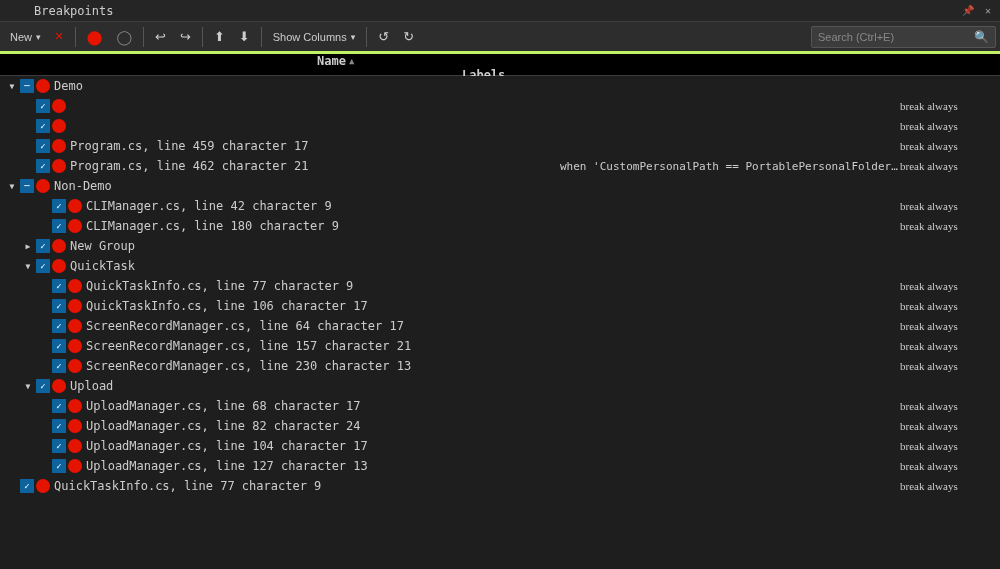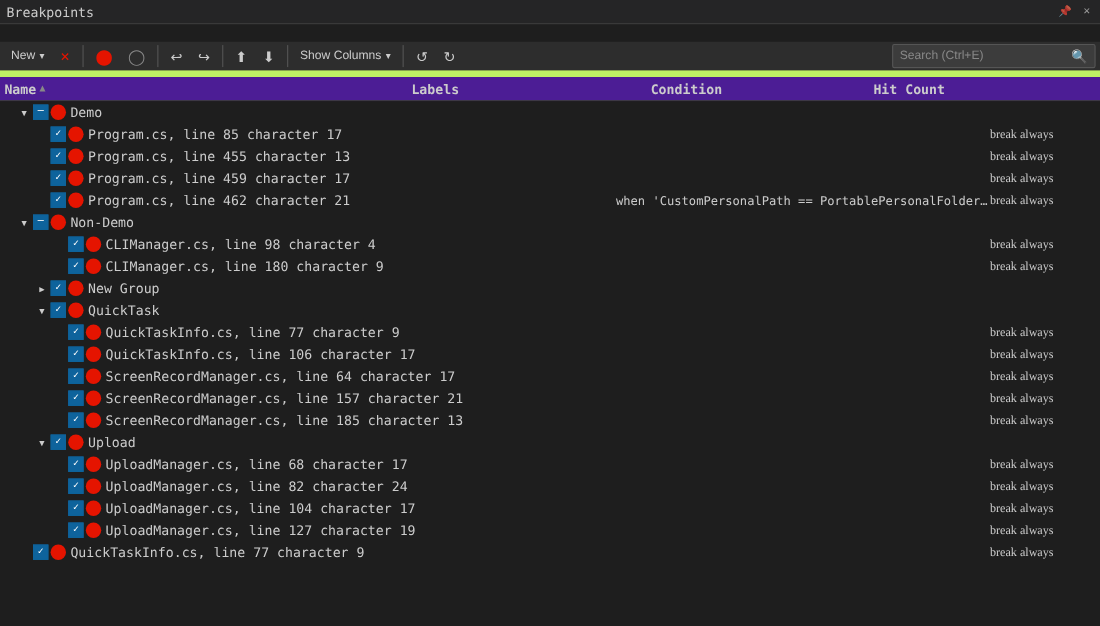--- a/index.html
+++ b/index.html
@@ -22,20 +22,21 @@
       padding: 2px 6px;
       display: flex;
       align-items: center;
       justify-content: space-between;
       height: 22px;
       flex-shrink: 0;
     }
     .title-bar-left {
       display: flex;
       gap: 6px;
+      margin-left: 28px;
     }
     .title-text {
       color: #cccccc;
       font-size: 12px;
     }
     .title-bar-right {
       display: flex;
       align-items: center;
       gap: 4px;
     }
@@ -43,28 +44,27 @@
       color: #cccccc;
       font-size: 10px;
       cursor: pointer;
       padding: 1px 3px;
       opacity: 0.7;
     }
 
     
     .toolbar {
       background: #2d2d2d;
-      border-bottom: 6px solid #bef264;
+      border-bottom: 3px solid #bef264;
       padding: 2px 4px;
       display: flex;
       align-items: center;
       gap: 2px;
       height: 32px;
       flex-shrink: 0;
-      margin-top: 16px;
     }
     .toolbar-btn {
       background: transparent;
       border: 1px solid transparent;
       color: #cccccc;
       padding: 2px 5px;
       cursor: pointer;
       font-size: 11px;
       display: flex;
       align-items: center;
@@ -105,27 +105,28 @@
     .search-box input::placeholder {
       color: #888;
     }
     .search-icon {
       color: #888;
       font-size: 12px;
     }
 
     
     .col-headers {
-      background: #4c1d95;
+      background: #000000;
       border-bottom: 1px solid #3c3c3c;
       display: flex;
       align-items: center;
       height: 22px;
       flex-shrink: 0;
       padding-left: 4px;
+      flex-direction: column;
     }
     .col-name {
       width: 370px;
       display: flex;
       align-items: center;
       gap: 3px;
       color: #cccccc;
       font-size: 12px;
       font-weight: 600;
       cursor: pointer;
@@ -165,21 +166,20 @@
       background: #4a4a4a;
     }
 
     
     .tree-row {
       display: flex;
       align-items: center;
       height: 20px;
       padding-left: 4px;
       cursor: default;
-      margin-left: 10px;
     }
     .tree-row.selected {
       background: #094771;
     }
 
     
     .indent { display: inline-block; width: 16px; flex-shrink: 0; }
     .expand-btn {
       display: inline-flex;
       align-items: center;
@@ -345,32 +345,30 @@
       <div class="row-spacer"></div>
       <div class="row-labels"></div>
       <div class="row-condition"></div>
       <div class="row-hitcount"></div>
     </div>
     <div class="tree-row">
       <div class="indent"></div>
       <div class="expand-btn leaf"></div>
       <div class="cb checked"></div>
       <div class="bp-dot"></div>
-      <span class="row-name">Program.cs, line 85 character 17</span>
-      <div class="row-spacer"></div>
-      <div class="row-labels"></div>
-      <div class="row-condition"></div>
-      <div class="row-hitcount">break always</div>
-    </div>
-    <div class="tree-row">
-      <div class="indent"></div>
-      <div class="expand-btn leaf"></div>
-      <div class="cb checked"></div>
-      <div class="bp-dot"></div>
-      <span class="row-name">Program.cs, line 455 character 13</span>
+      <div class="row-spacer"></div>
+      <div class="row-labels"></div>
+      <div class="row-condition"></div>
+      <div class="row-hitcount">break always</div>
+    </div>
+    <div class="tree-row">
+      <div class="indent"></div>
+      <div class="expand-btn leaf"></div>
+      <div class="cb checked"></div>
+      <div class="bp-dot"></div>
       <div class="row-spacer"></div>
       <div class="row-labels"></div>
       <div class="row-condition"></div>
       <div class="row-hitcount">break always</div>
     </div>
     <div class="tree-row">
       <div class="indent"></div>
       <div class="expand-btn leaf"></div>
       <div class="cb checked"></div>
       <div class="bp-dot"></div>
@@ -400,21 +398,21 @@
       <div class="row-labels"></div>
       <div class="row-condition"></div>
       <div class="row-hitcount"></div>
     </div>
     <div class="tree-row">
       <div class="indent"></div>
       <div class="indent"></div>
       <div class="expand-btn leaf"></div>
       <div class="cb checked"></div>
       <div class="bp-dot"></div>
-      <span class="row-name">CLIManager.cs, line 98 character 4</span>
+      <span class="row-name">CLIManager.cs, line 42 character 9</span>
       <div class="row-spacer"></div>
       <div class="row-labels"></div>
       <div class="row-condition"></div>
       <div class="row-hitcount">break always</div>
     </div>
     <div class="tree-row">
       <div class="indent"></div>
       <div class="indent"></div>
       <div class="expand-btn leaf"></div>
       <div class="cb checked"></div>
@@ -494,21 +492,21 @@
       <div class="row-labels"></div>
       <div class="row-condition"></div>
       <div class="row-hitcount">break always</div>
     </div>
     <div class="tree-row">
       <div class="indent"></div>
       <div class="indent"></div>
       <div class="expand-btn leaf"></div>
       <div class="cb checked"></div>
       <div class="bp-dot"></div>
-      <span class="row-name">ScreenRecordManager.cs, line 185 character 13</span>
+      <span class="row-name">ScreenRecordManager.cs, line 230 character 13</span>
       <div class="row-spacer"></div>
       <div class="row-labels"></div>
       <div class="row-condition"></div>
       <div class="row-hitcount">break always</div>
     </div>
     <div class="tree-row">
       <div class="indent"></div>
       <div class="expand-btn expanded"></div>
       <div class="cb checked"></div>
       <div class="bp-dot"></div>
@@ -553,21 +551,21 @@
       <div class="row-labels"></div>
       <div class="row-condition"></div>
       <div class="row-hitcount">break always</div>
     </div>
     <div class="tree-row">
       <div class="indent"></div>
       <div class="indent"></div>
       <div class="expand-btn leaf"></div>
       <div class="cb checked"></div>
       <div class="bp-dot"></div>
-      <span class="row-name">UploadManager.cs, line 127 character 19</span>
+      <span class="row-name">UploadManager.cs, line 127 character 13</span>
       <div class="row-spacer"></div>
       <div class="row-labels"></div>
       <div class="row-condition"></div>
       <div class="row-hitcount">break always</div>
     </div>
     <div class="tree-row">
       <div class="expand-btn leaf"></div>
       <div class="cb checked"></div>
       <div class="bp-dot"></div>
       <span class="row-name">QuickTaskInfo.cs, line 77 character 9</span>

